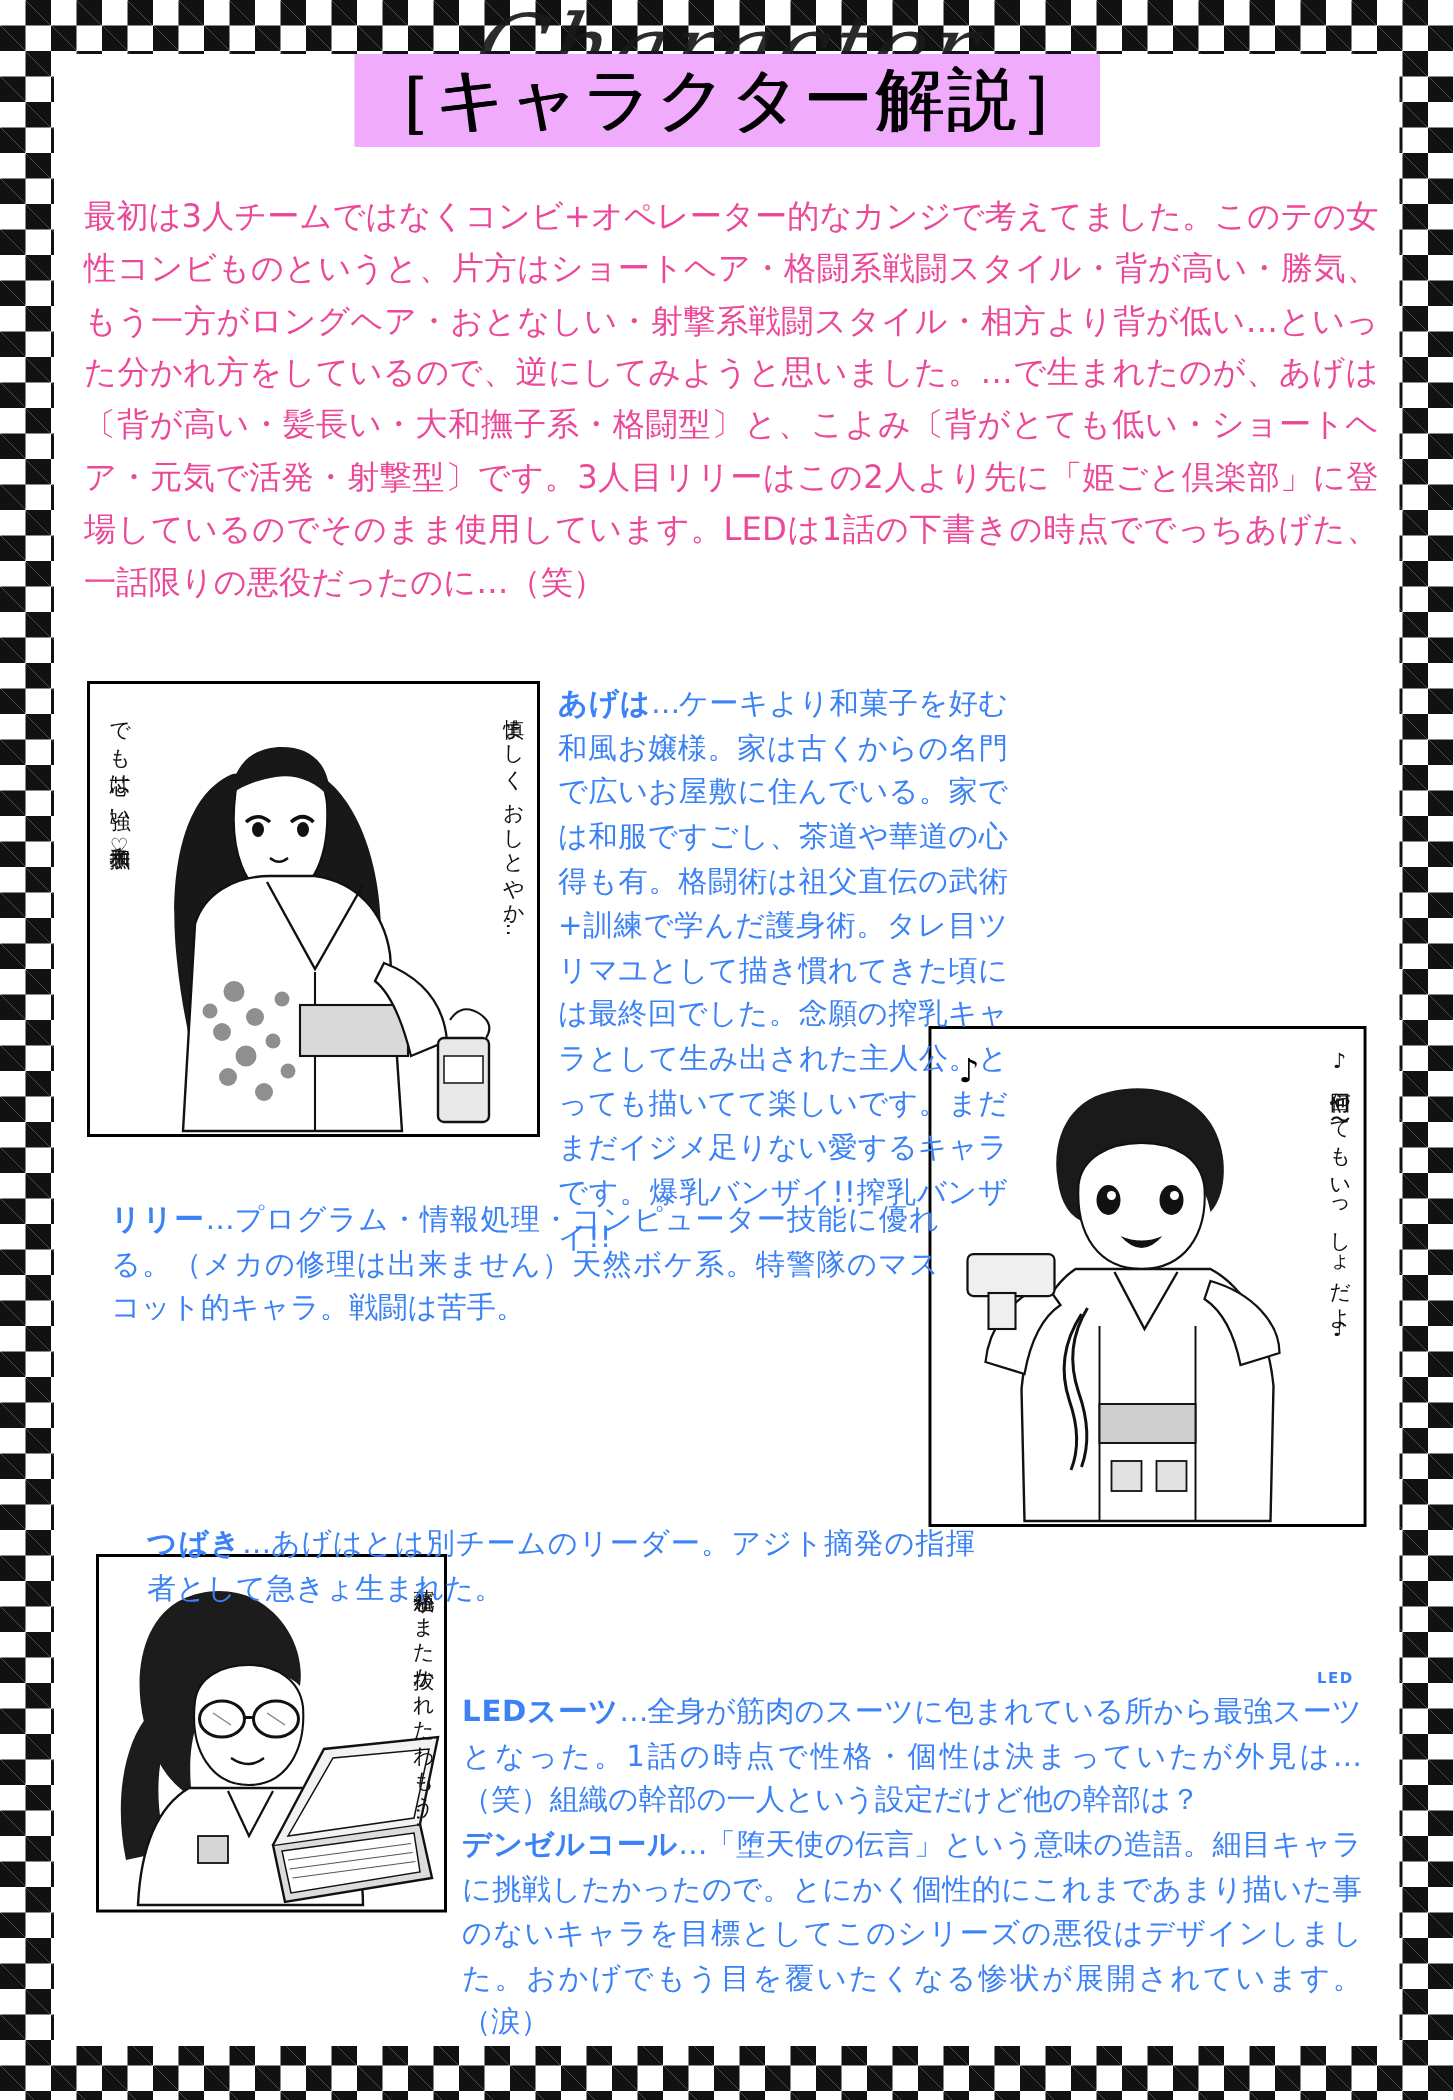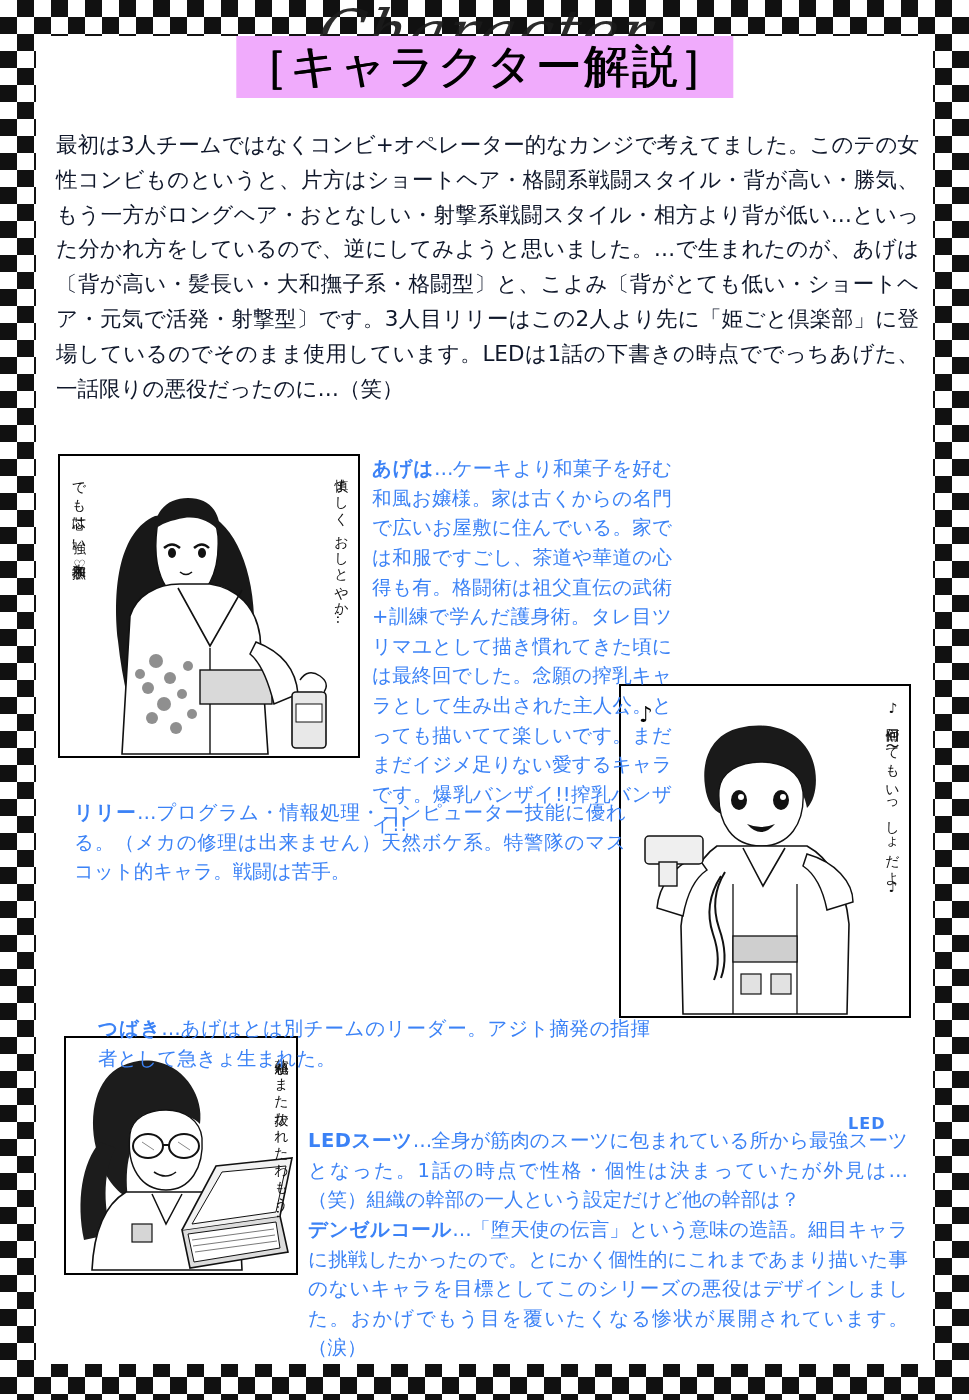--- a/index.html
+++ b/index.html
@@ -72,21 +72,21 @@
   }
 
   
   .intro {
     position: absolute;
     left: 20px;
     right: 14px;
     top: 92px;
     font-size: 21.5px;
     line-height: 1.62;
-    color: #0f172a;
+    color: #ec4899;
     text-align: justify;
     font-family: "DejaVu Sans", "Liberation Sans", sans-serif;
   }
 
   
   .panel {
     position: absolute;
     border: 2px solid #000;
     background: #fdfdfd;
     overflow: hidden;
@@ -134,23 +134,24 @@
   .dots { letter-spacing: -1px; }
 
   .blk-age   { left: 336px; top: 418px; width: 300px; }
   .blk-koyomi{ left: 336px; top: 703px; width: 240px; }
   .blk-lily  { left: 22px;  top: 762px; width: 552px; margin-left: 16px; }
   .blk-tsubaki { left: 22px; top: 978px; width: 552px; margin-left: 40px; }
   .blk-led   { left: 272px; top: 1090px; width: 600px; }
 
   .led-sup {
     position: absolute;
-    font-size: 16px;
+    font-size: 10px;
     letter-spacing: 1px;
     font-weight: bold;
+    margin-left: 30px;
   }
 
   
   svg.art { display: block; width: 100%; height: 100%; }
 </style>
 </head>
 <body>
 
 <div class="page">
   <div class="inner">

